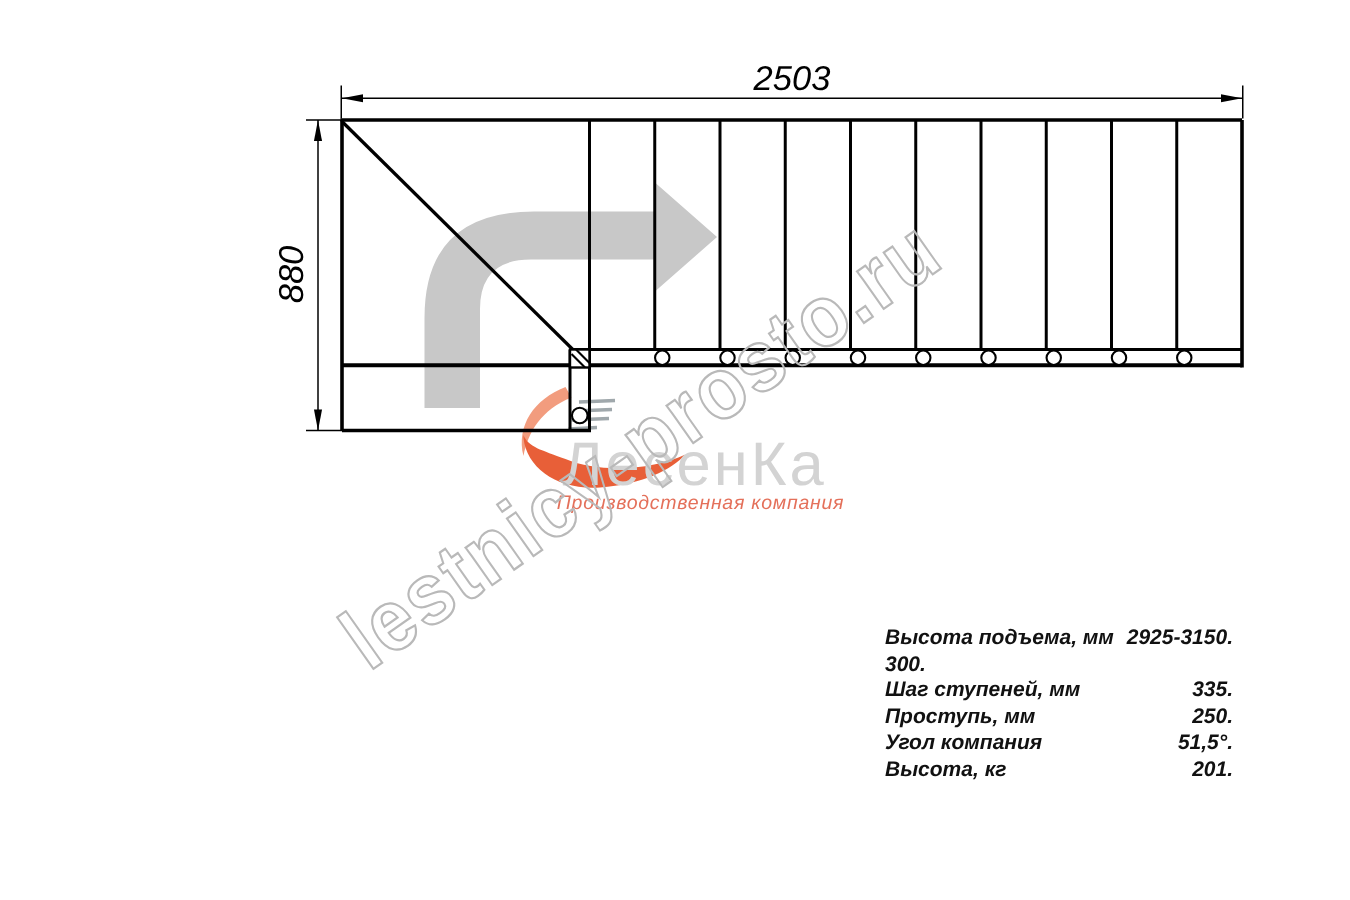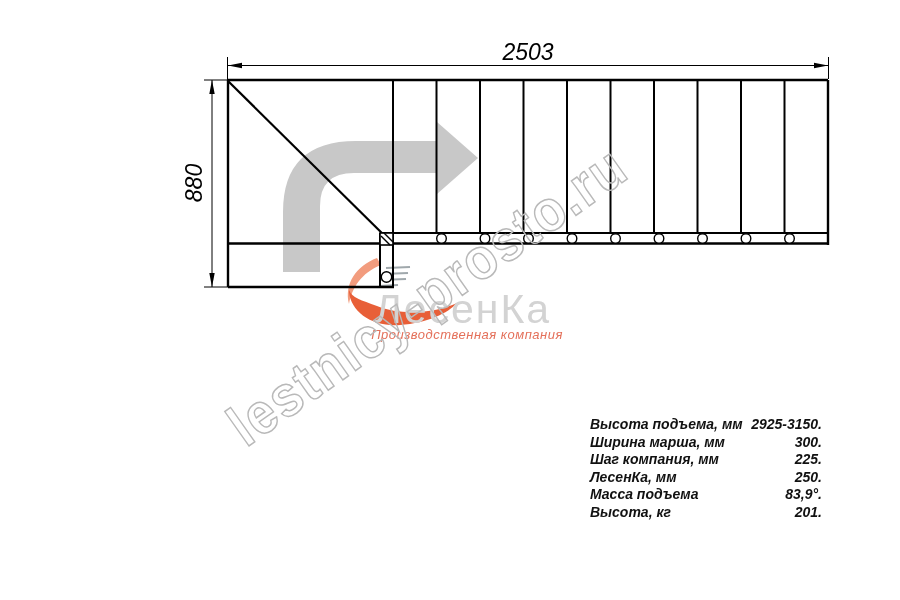--- a/index.html
+++ b/index.html
@@ -104,32 +104,31 @@
 
   <text class="watermark-text" transform="translate(246,448) rotate(-35.2)" textLength="472" lengthAdjust="spacingAndGlyphs">lestnicy-prosto.ru</text>
 </svg>
 
 <div class="spec-table">
   <div class="spec-row">
     <span class="lbl">Высота подъема, мм</span>
     <span class="val">2925-3150.</span>
   </div>
   <div class="spec-row">
-    <span class="lbl">Ширина марша, мм</span>
     <span class="val">300.</span>
   </div>
   <div class="spec-row">
-    <span class="lbl">Шаг компания, мм</span>
-    <span class="val">225.</span>
+    <span class="lbl">Шаг ступеней, мм</span>
+    <span class="val">335.</span>
   </div>
   <div class="spec-row">
-    <span class="lbl">ЛесенКа, мм</span>
+    <span class="lbl">Проступь, мм</span>
     <span class="val">250.</span>
   </div>
   <div class="spec-row">
-    <span class="lbl">Масса подъема</span>
-    <span class="val">83,9°.</span>
+    <span class="lbl">Угол компания</span>
+    <span class="val">51,5°.</span>
   </div>
   <div class="spec-row">
     <span class="lbl">Высота, кг</span>
     <span class="val">201.</span>
   </div>
 </div>
 
 </body></html>

